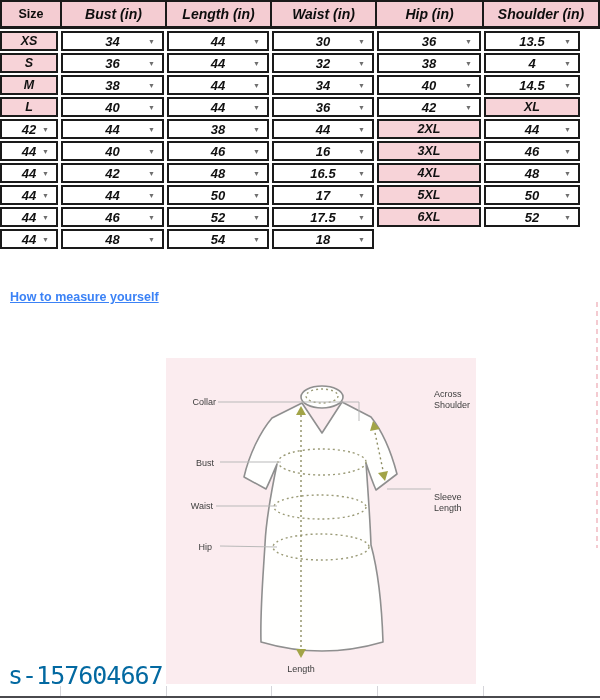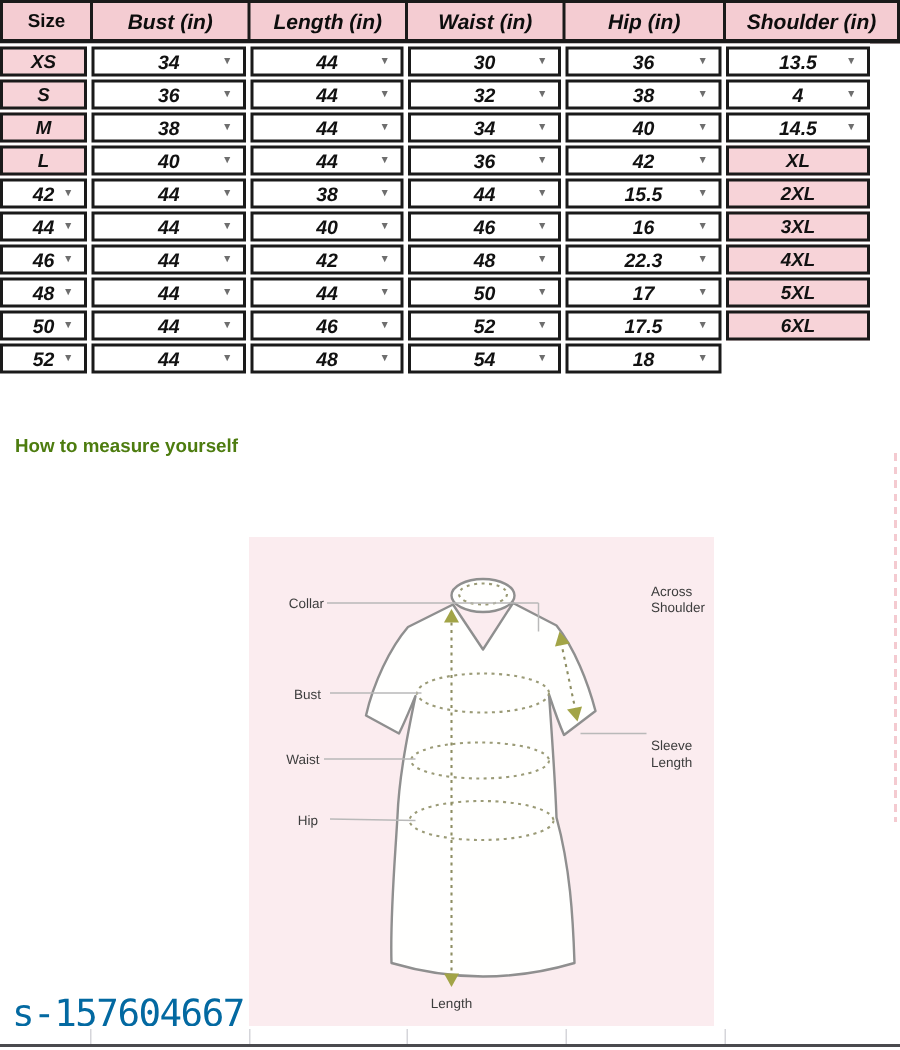--- a/index.html
+++ b/index.html
@@ -38,21 +38,21 @@
     position:absolute;right:7px;top:50%;transform:translateY(-50%);
     font-size:7px;color:#6e6e6e;line-height:1;
   }
   
   .footnote{
     position:absolute;top:260px;left:0;width:600px;text-align:center;
     font-size:9.5px;color:#5d5d64;
   }
   .measure-heading{
     position:absolute;left:10px;top:290px;
-    font-size:12.5px;font-weight:bold;color:#4d7c0f;
+    font-size:12.5px;font-weight:bold;color:#3b82f6;text-decoration:underline;
   }
   
   .diagram{
     position:absolute;left:166px;top:358px;width:310px;height:326px;
     background:var(--diagram-pink);
   }
   .diagram svg{position:absolute;left:0;top:0;width:100%;height:100%;}
   .lbl-line{stroke:var(--label-line-gray);stroke-width:1;}
   .garment{fill:#fffffe;stroke:var(--garment-outline);stroke-width:1.6;stroke-linejoin:round;}
   .dotted{fill:none;stroke:var(--dotted-gray);stroke-width:1.4;stroke-dasharray:2 3;}
@@ -180,24 +180,20 @@
         <span class="arr">▼</span>
       </div>
       <div class="cell val-cell">
         <span class="v">38</span>
         <span class="arr">▼</span>
       </div>
       <div class="cell val-cell">
         <span class="v">44</span>
         <span class="arr">▼</span>
       </div>
-      <div class="cell val-cell">
-        <span class="v">15.5</span>
-        <span class="arr">▼</span>
-      </div>
       <div class="cell size-cell">2XL</div>
       <div class="cell val-cell">
         <span class="v">44</span>
         <span class="arr">▼</span>
       </div>
       <div class="cell val-cell">
         <span class="v">44</span>
         <span class="arr">▼</span>
       </div>
       <div class="cell val-cell">
@@ -223,21 +219,21 @@
       </div>
       <div class="cell val-cell">
         <span class="v">42</span>
         <span class="arr">▼</span>
       </div>
       <div class="cell val-cell">
         <span class="v">48</span>
         <span class="arr">▼</span>
       </div>
       <div class="cell val-cell">
-        <span class="v">22.3</span>
+        <span class="v">16.5</span>
         <span class="arr">▼</span>
       </div>
       <div class="cell size-cell">4XL</div>
       <div class="cell val-cell">
         <span class="v">48</span>
         <span class="arr">▼</span>
       </div>
       <div class="cell val-cell">
         <span class="v">44</span>
         <span class="arr">▼</span>

